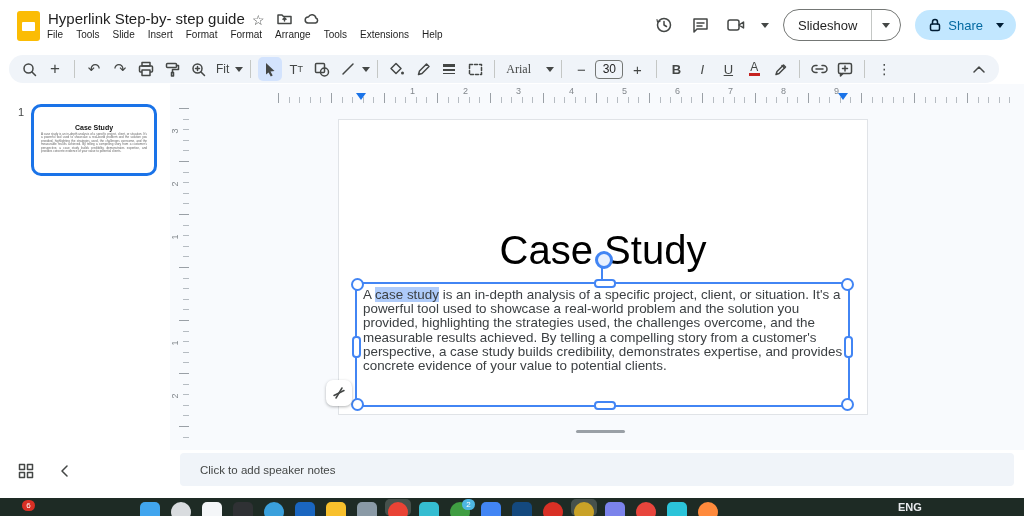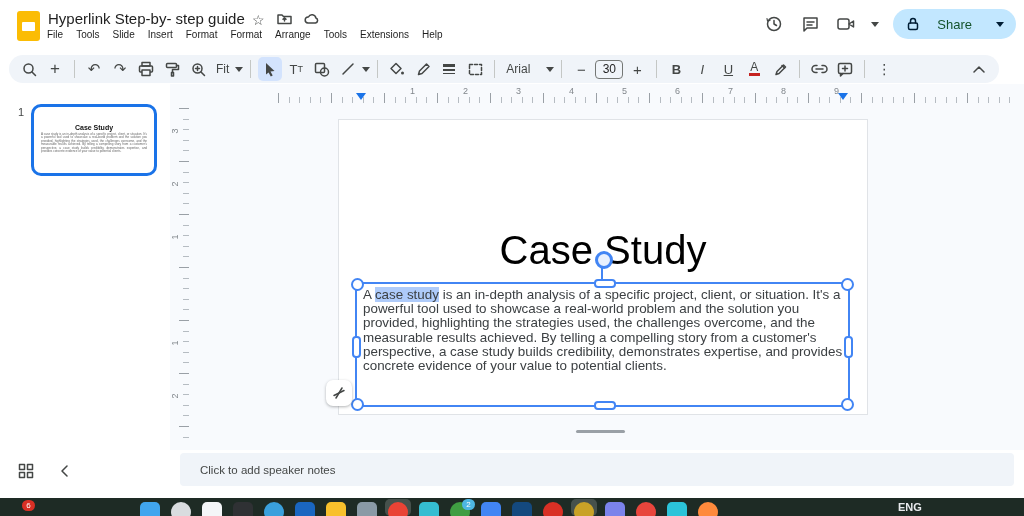--- a/index.html
+++ b/index.html
@@ -16,22 +16,22 @@
   .menubar{position:absolute;left:47px;top:29px;display:flex;gap:13px;font-size:10px;color:#1f1f1f;}
   .menubar span{cursor:default;}
   .top-right{position:absolute;right:8px;top:9px;display:flex;align-items:center;gap:14px;}
   .iconbtn{width:22px;height:22px;display:flex;align-items:center;justify-content:center;color:#444746;}
   .caret{width:0;height:0;border-left:4px solid transparent;border-right:4px solid transparent;
          border-top:5px solid #444746;display:inline-block;}
   .slideshow-btn{display:flex;align-items:center;height:30px;border:1px solid #747775;border-radius:16px;
                  background:#fff;overflow:hidden;}
   .slideshow-btn .lbl{padding:0 14px;font-size:13px;color:#1f1f1f;}
   .slideshow-btn .dd{border-left:1px solid #c4c7c5;padding:0 10px;height:100%;display:flex;align-items:center;}
-  .share-btn{display:flex;align-items:center;height:30px;border-radius:16px;padding:0 6px 0 14px;gap:18px;
-             font-size:13px;color:#14532d;font-weight:500;}
+  .share-btn{display:flex;align-items:center;height:30px;border-radius:16px;padding:0 6px 0 14px;gap:7px;
+             font-size:13px;color:#0369a1;font-weight:500;}
   .share-btn .dd{padding:0 6px;display:flex;align-items:center;height:100%;}
 
   
   .toolbar{position:absolute;left:9px;top:55px;width:990px;height:28px;background:#f0f4f9;border-radius:14px;
            display:flex;align-items:center;padding:0 8px;box-sizing:border-box;gap:2px;}
   .tbtn{min-width:24px;height:24px;border-radius:5px;display:flex;align-items:center;justify-content:center;
         color:#444746;font-size:13px;}
   .tbtn.sel{background:#d3e3fd;}
   .tdiv{width:1px;height:18px;background:#c4c7c5;margin:0 5px;}
   .tlabel{font-size:12px;color:#444746;padding:0 4px;}
@@ -152,20 +152,26 @@
             <path d="M5 6 h7 M5 9 h5"></path>
           </svg>
       </span>
       <span class="iconbtn">
         <svg class="ic" width="18" height="14" viewBox="0 0 18 14">
             <rect x="1" y="2" width="11" height="10" rx="2"></rect>
             <path d="M12 7 l4.5-3 v6 z"></path>
           </svg>
       </span>
       <span class="caret"></span>
+      <div class="slideshow-btn">
+        <span class="lbl">Slideshow</span>
+        <span class="dd">
+            <span class="caret"></span>
+          </span>
+      </div>
       <div class="share-btn" style="background:#c2e7ff;">
         <svg class="ic" width="12" height="14" viewBox="0 0 12 14" style="stroke:#001d35;">
             <rect x="1.5" y="6" width="9" height="6.5" rx="1.5"></rect>
             <path d="M3.5 6 V4 a2.5 2.5 0 0 1 5 0 v2"></path>
           </svg>
         <span>Share</span>
         <span class="dd">
             <span class="caret" style="border-top-color:#001d35;"></span>
           </span>
       </div>
@@ -242,21 +248,21 @@
           <rect x="1" y="6" width="12" height="2"></rect>
           <rect x="1" y="10" width="12" height="1"></rect>
         </svg>
     </span>
     <span class="tbtn">
       <svg class="ic" width="15" height="13" viewBox="0 0 15 13">
           <rect x="1.5" y="1.5" width="12" height="10" stroke-dasharray="3 2"></rect>
         </svg>
     </span>
     <span class="tdiv"></span>
-    <span class="tlabel" style="min-width:34px;">Arial</span>
+    <span class="tlabel" style="min-width:34px;font-family:Liberation Serif, serif;">Arial</span>
     <span class="caret"></span>
     <span class="tdiv"></span>
     <span class="tbtn" style="font-size:15px;">−</span>
     <span class="sizebox">30</span>
     <span class="tbtn" style="font-size:15px;">+</span>
     <span class="tdiv"></span>
     <span class="tbtn fmt-b">B</span>
     <span class="tbtn fmt-i">I</span>
     <span class="tbtn fmt-u">U</span>
     <span class="tbtn">

